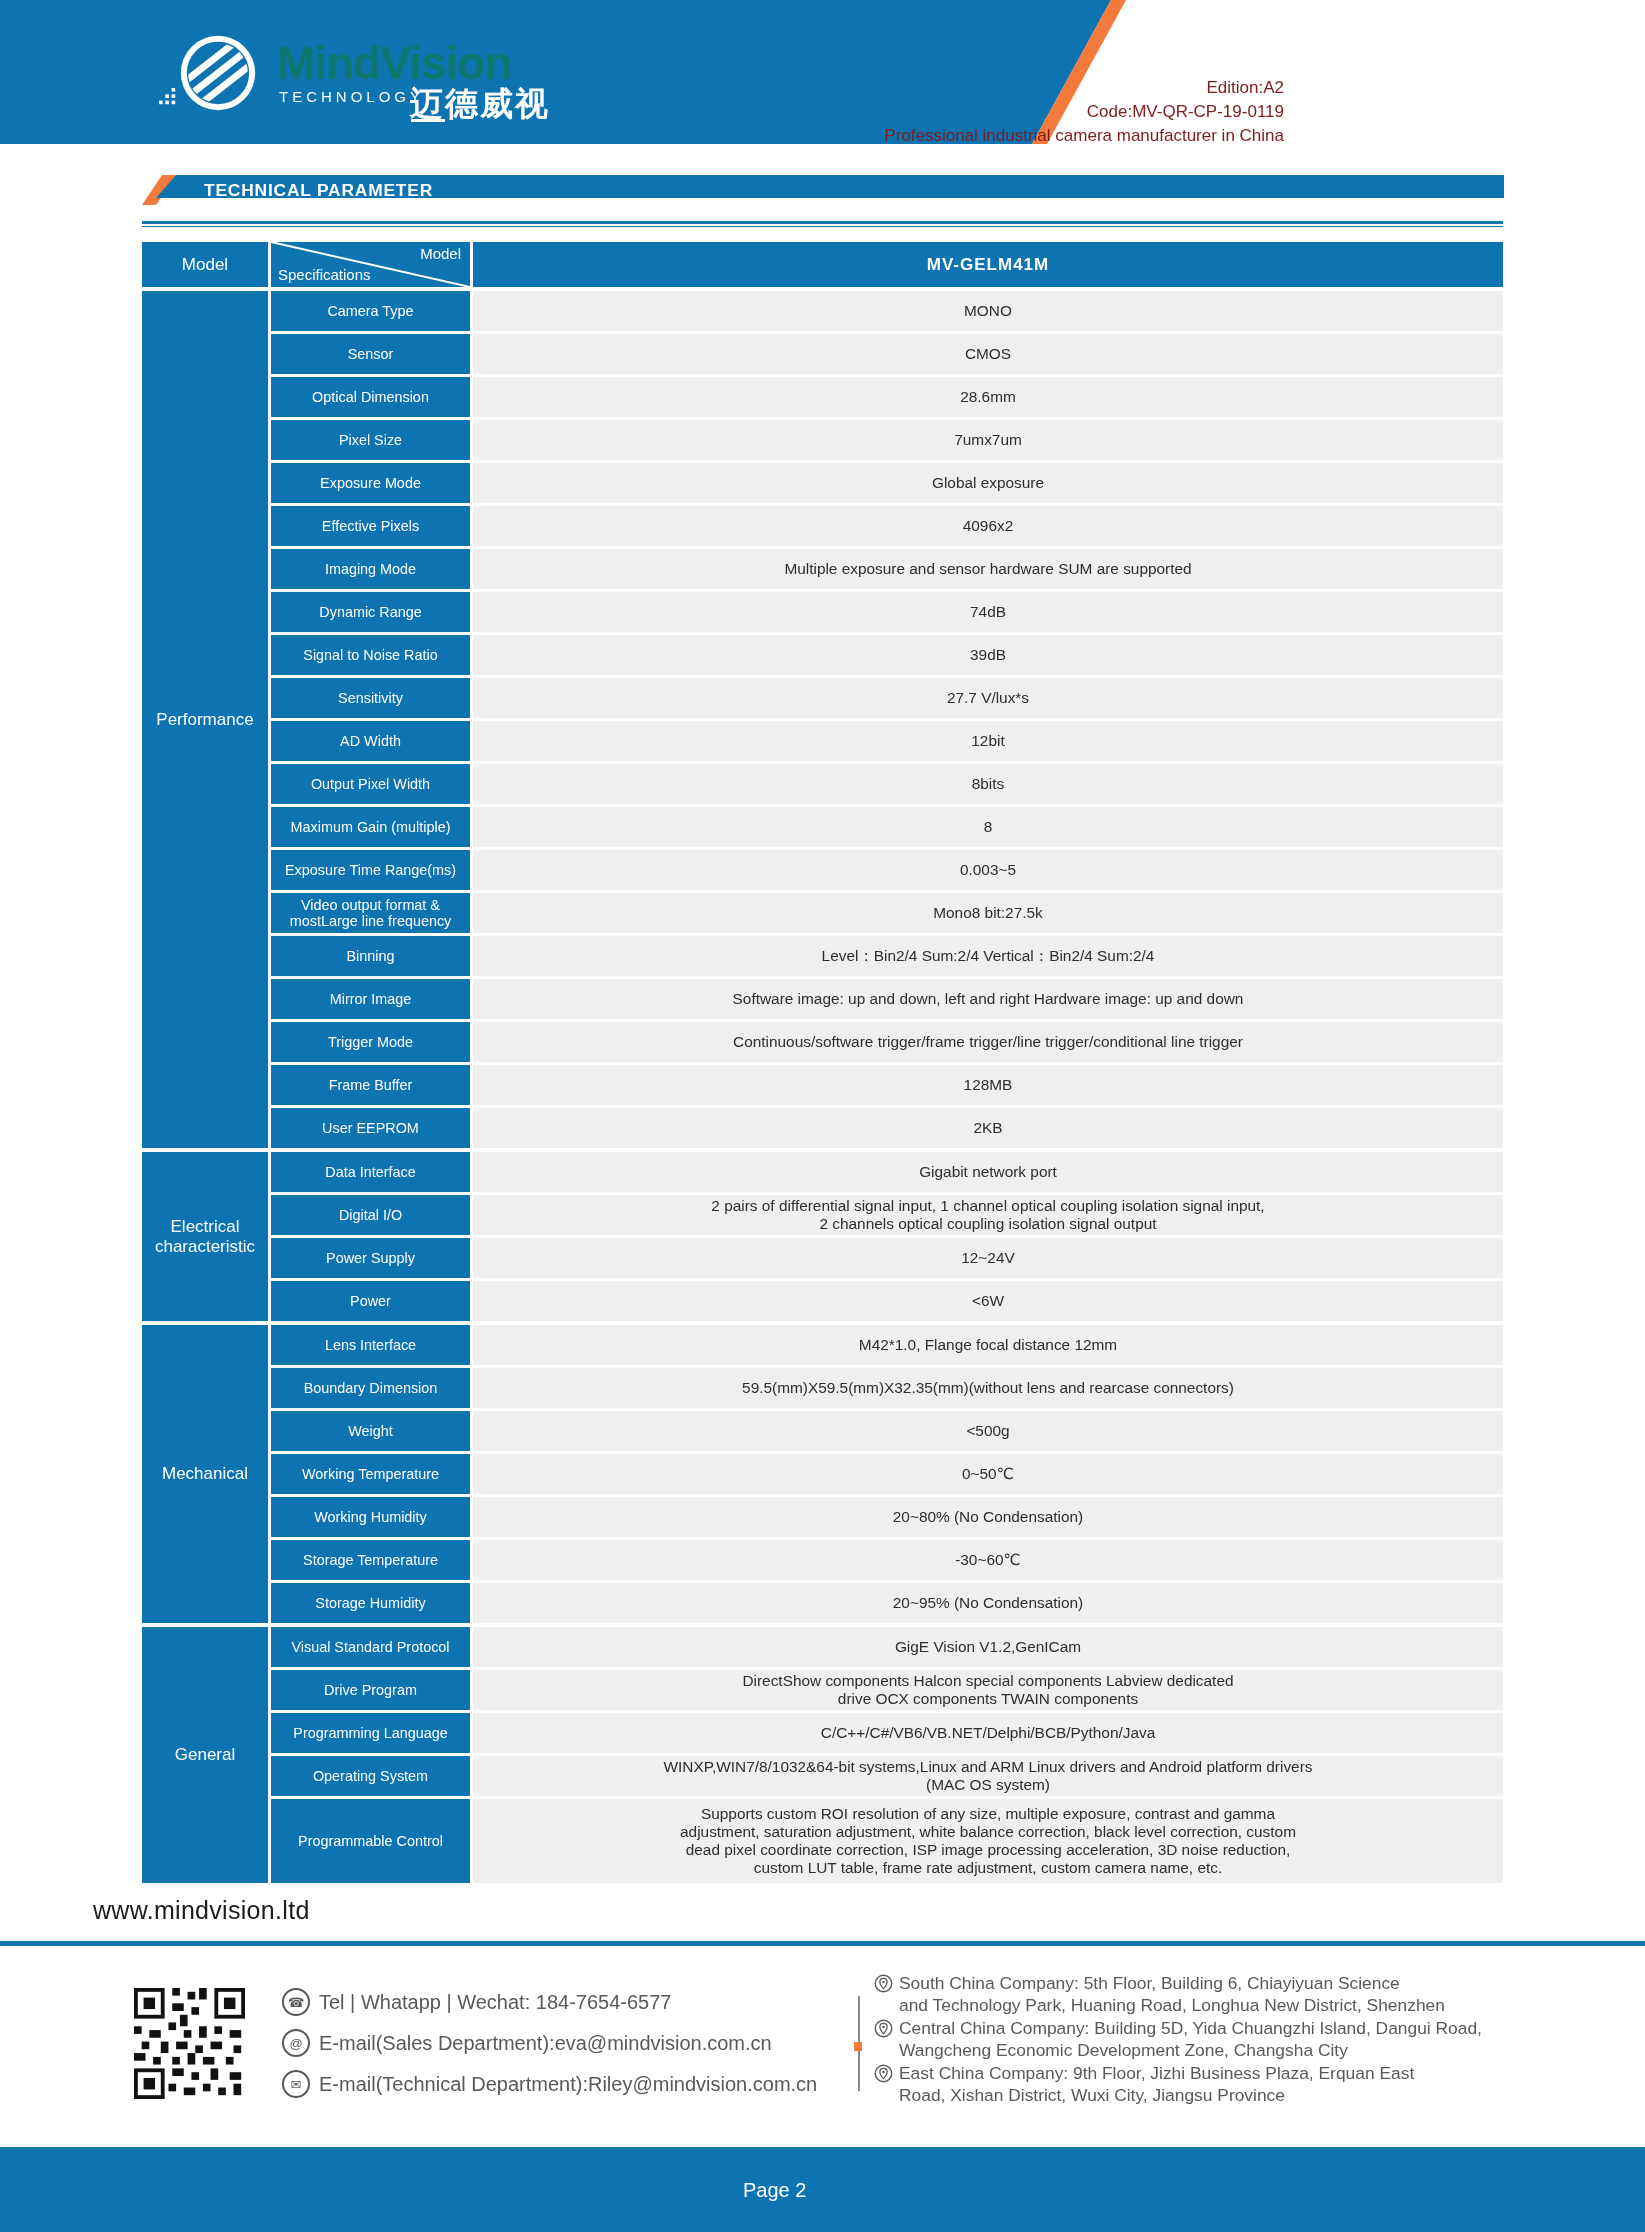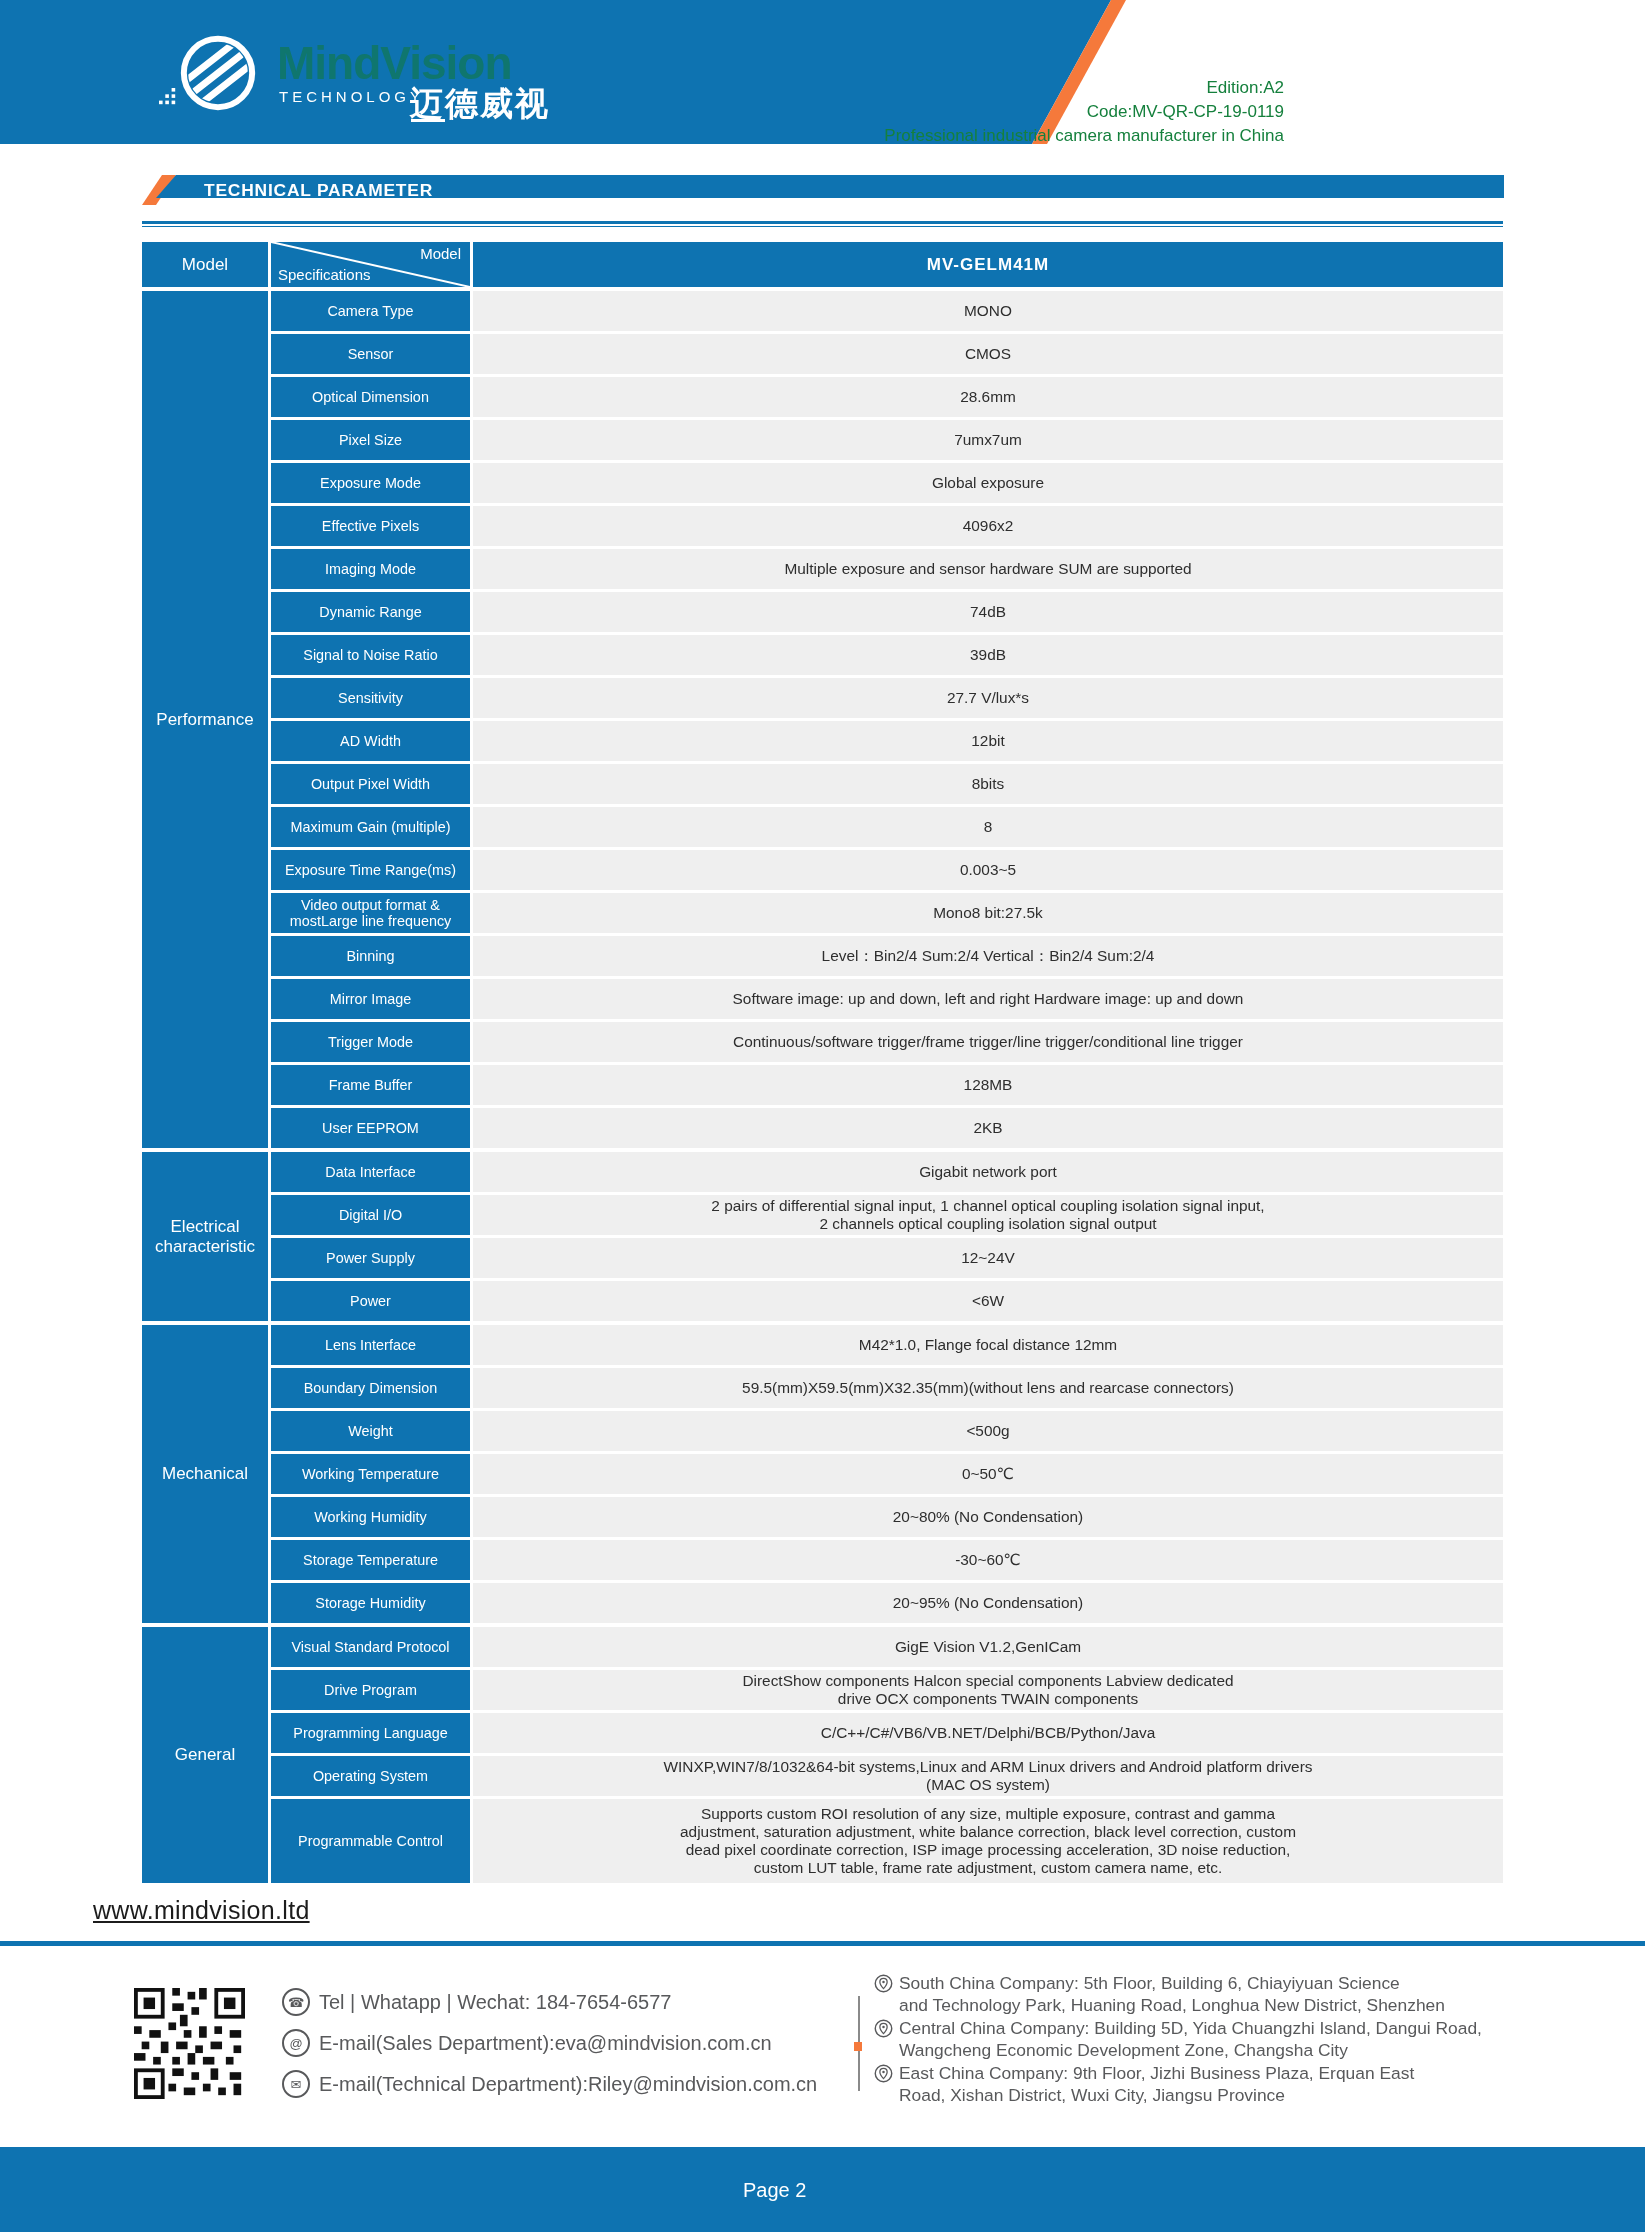--- a/index.html
+++ b/index.html
@@ -11,21 +11,21 @@
             clip-path:polygon(0 0,1111px 0,1032px 144px,0 144px);}
   .hdr-orange{position:absolute;top:0;left:0;width:1194px;height:144px;background:var(--orange);
             clip-path:polygon(1111px 0,1126px 0,1047px 144px,1032px 144px);}
   .logo{position:absolute;top:0;left:0;width:597px;height:144px;}
   .logo-icon{position:absolute;left:175px;top:32px;}
   .logo-dots{position:absolute;left:159px;top:88px;width:18px;height:18px;}
   .brand{position:absolute;left:277px;top:36px;color:#0f766e;font-weight:bold;font-size:46px;letter-spacing:-1px;}
   .brand-sub{position:absolute;left:279px;top:88px;color:#fff;font-size:15px;letter-spacing:4px;}
   .brand-cn{position:absolute;left:410px;top:82px;color:#fff;font-size:33px;font-weight:bold;letter-spacing:2px;}
   .brand-cn-line{position:absolute;left:411px;top:119px;width:34px;height:3px;background:#fff;}
-  .hdr-right{position:absolute;top:76px;right:362px;text-align:right;color:#15803d;
+  .hdr-right{position:absolute;top:76px;right:362px;text-align:right;color:#7f1d1d;
              font-size:17px;line-height:24px;}
 
   
   .title-bar{position:absolute;left:138px;top:175px;width:1366px;height:23px;}
   .title-bg{position:absolute;inset:0;background:var(--blue);
             clip-path:polygon(38px 0,100% 0,100% 100%,18px 100%);}
   .title-orange{position:absolute;left:0;top:0;width:40px;height:30px;background:var(--orange);
             clip-path:polygon(24px 0,38px 0,18px 100%,4px 100%);}
   .title-text{position:absolute;left:66px;top:5px;color:#fff;font-size:17.4px;font-weight:bold;letter-spacing:0.8px;}
 
@@ -50,21 +50,21 @@
   .trows{flex:1;display:flex;flex-direction:column;gap:3px;}
   .trow{display:flex;gap:3px;min-height:40px;}
   .trow.tall .vcell{min-height:84px;}
   .trow.tall .lcell{min-height:84px;}
   .lcell{width:199px;background:var(--blue);color:#fff;display:flex;align-items:center;justify-content:center;
          text-align:center;font-size:14.4px;line-height:16px;padding:2px 4px;box-sizing:border-box;min-height:40px;}
   .vcell{flex:1;background:var(--rowgray);display:flex;align-items:center;justify-content:center;text-align:center;
          font-size:15.4px;line-height:18px;white-space:pre-line;padding:2px 10px;box-sizing:border-box;min-height:40px;color:#2e2e2e;}
 
   
-  .website{position:absolute;left:93px;top:1896px;font-size:25px;color:#1c1c1c;letter-spacing:0.3px;text-decoration:underline;}
+  .website{position:absolute;left:93px;top:1896px;font-size:25px;color:#1c1c1c;letter-spacing:0.3px;}
   .foot-rule{position:absolute;left:0;top:1941px;width:1646px;height:5px;background:var(--blue);}
   .qr{position:absolute;left:134px;top:1988px;}
   .contacts{position:absolute;left:282px;top:1988px;width:557px;}
   .contact-line{display:flex;align-items:center;margin-bottom:13px;color:#58595b;font-size:20px;}
   .cicon{width:24px;height:24px;border:2px solid #58595b;border-radius:50%;display:inline-flex;
          align-items:center;justify-content:center;font-size:13px;margin-right:9px;flex:0 0 auto;color:#58595b;}
   .vline{position:absolute;left:858px;top:1996px;width:2px;height:95px;background:#8a8a8a;}
   .vline-sq{position:absolute;left:854px;top:2042px;width:8px;height:9px;background:var(--orange);}
   .offices{position:absolute;left:874px;top:1972px;width:617px;}
   .office{display:flex;align-items:flex-start;margin-bottom:1px;color:#58595b;font-size:17.4px;line-height:22px;}

